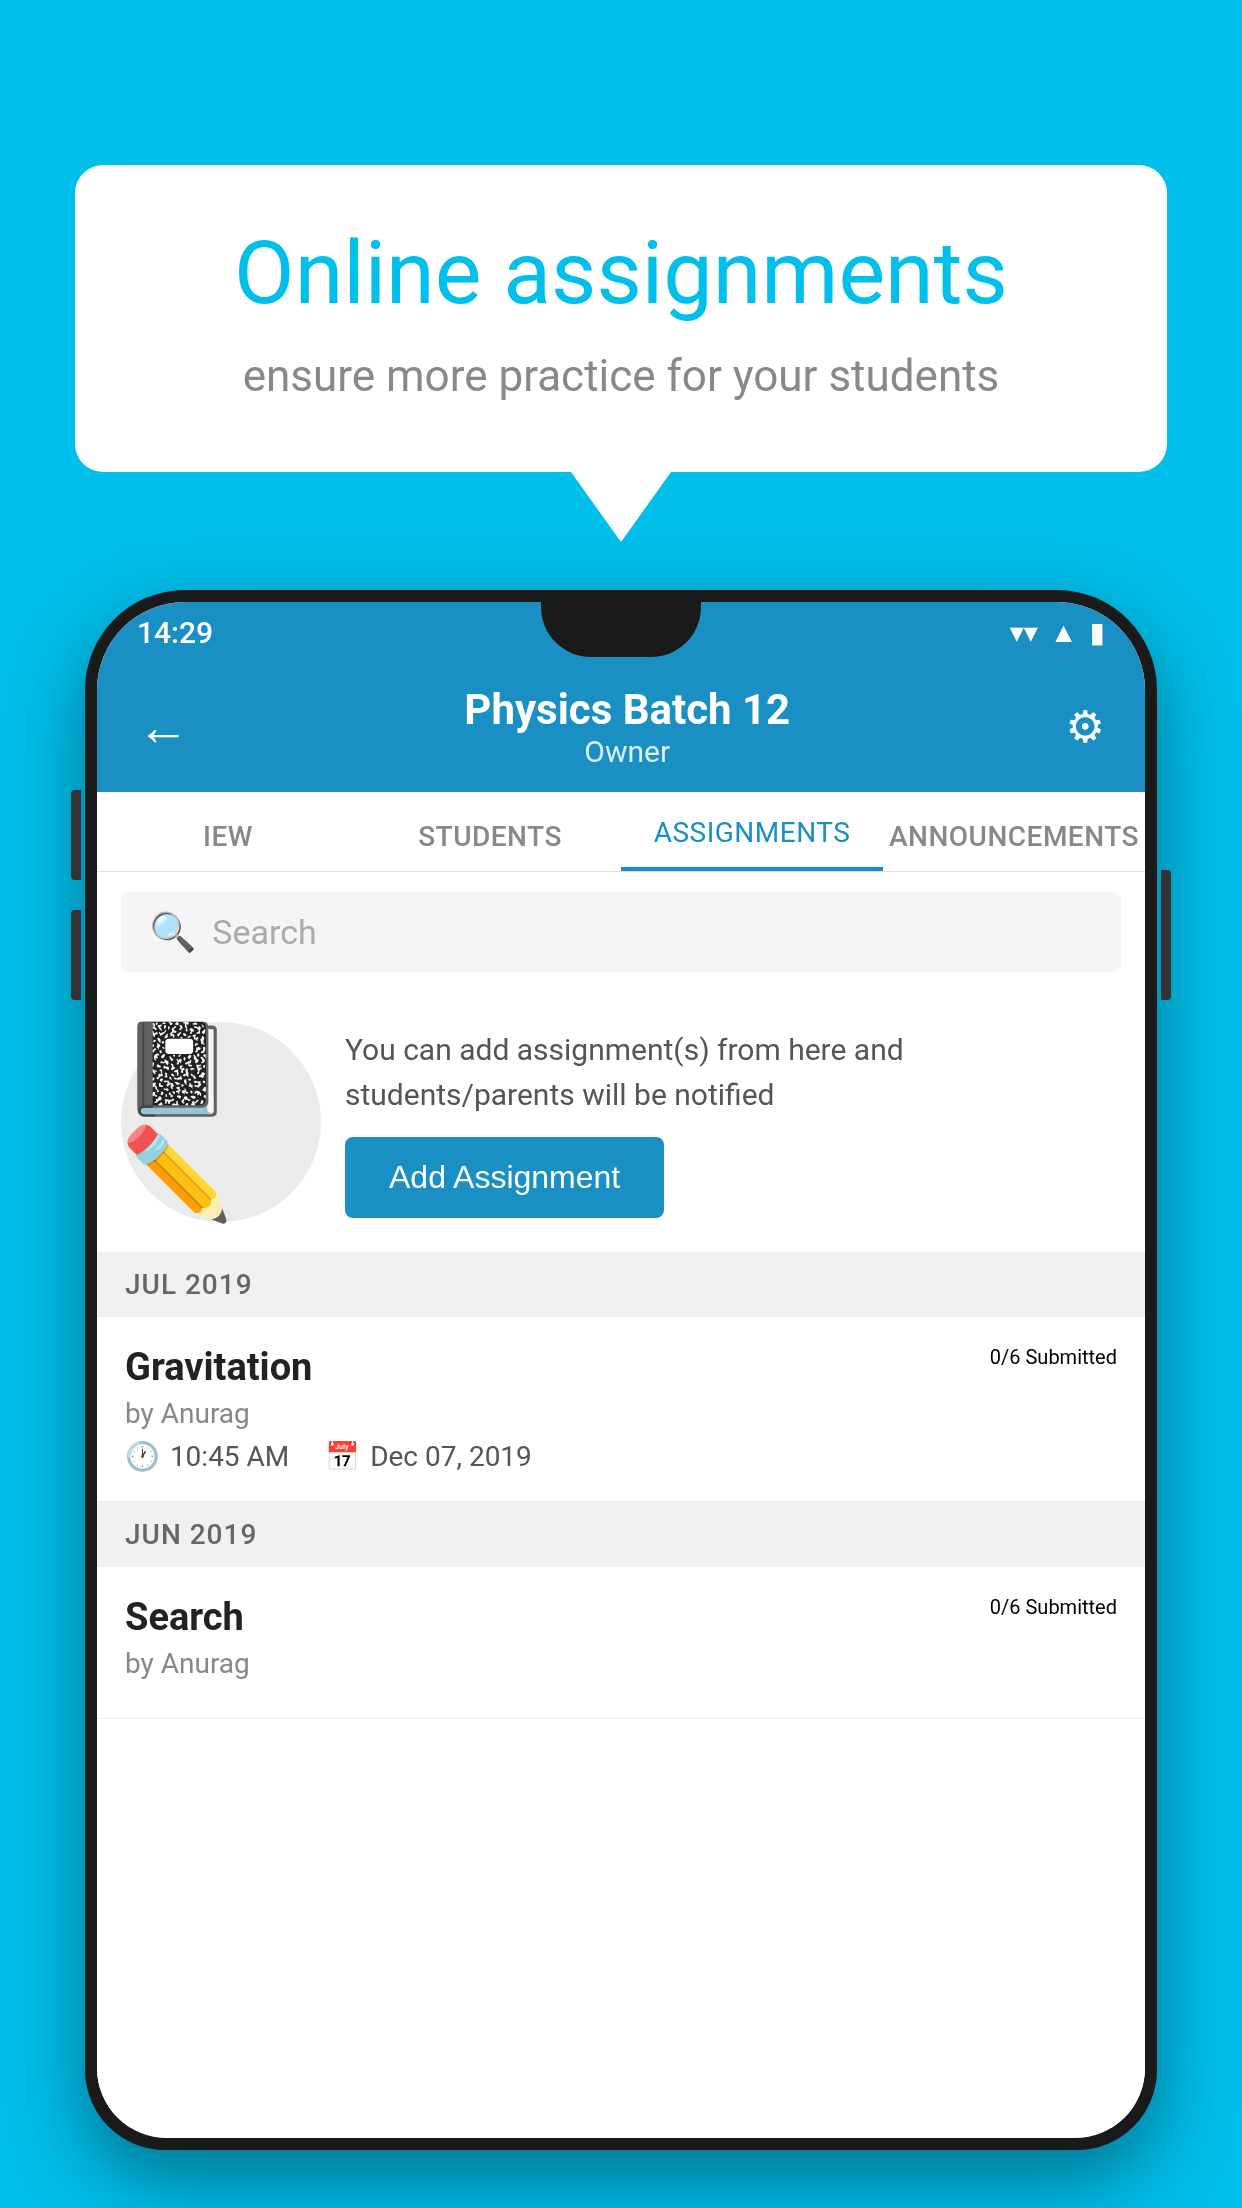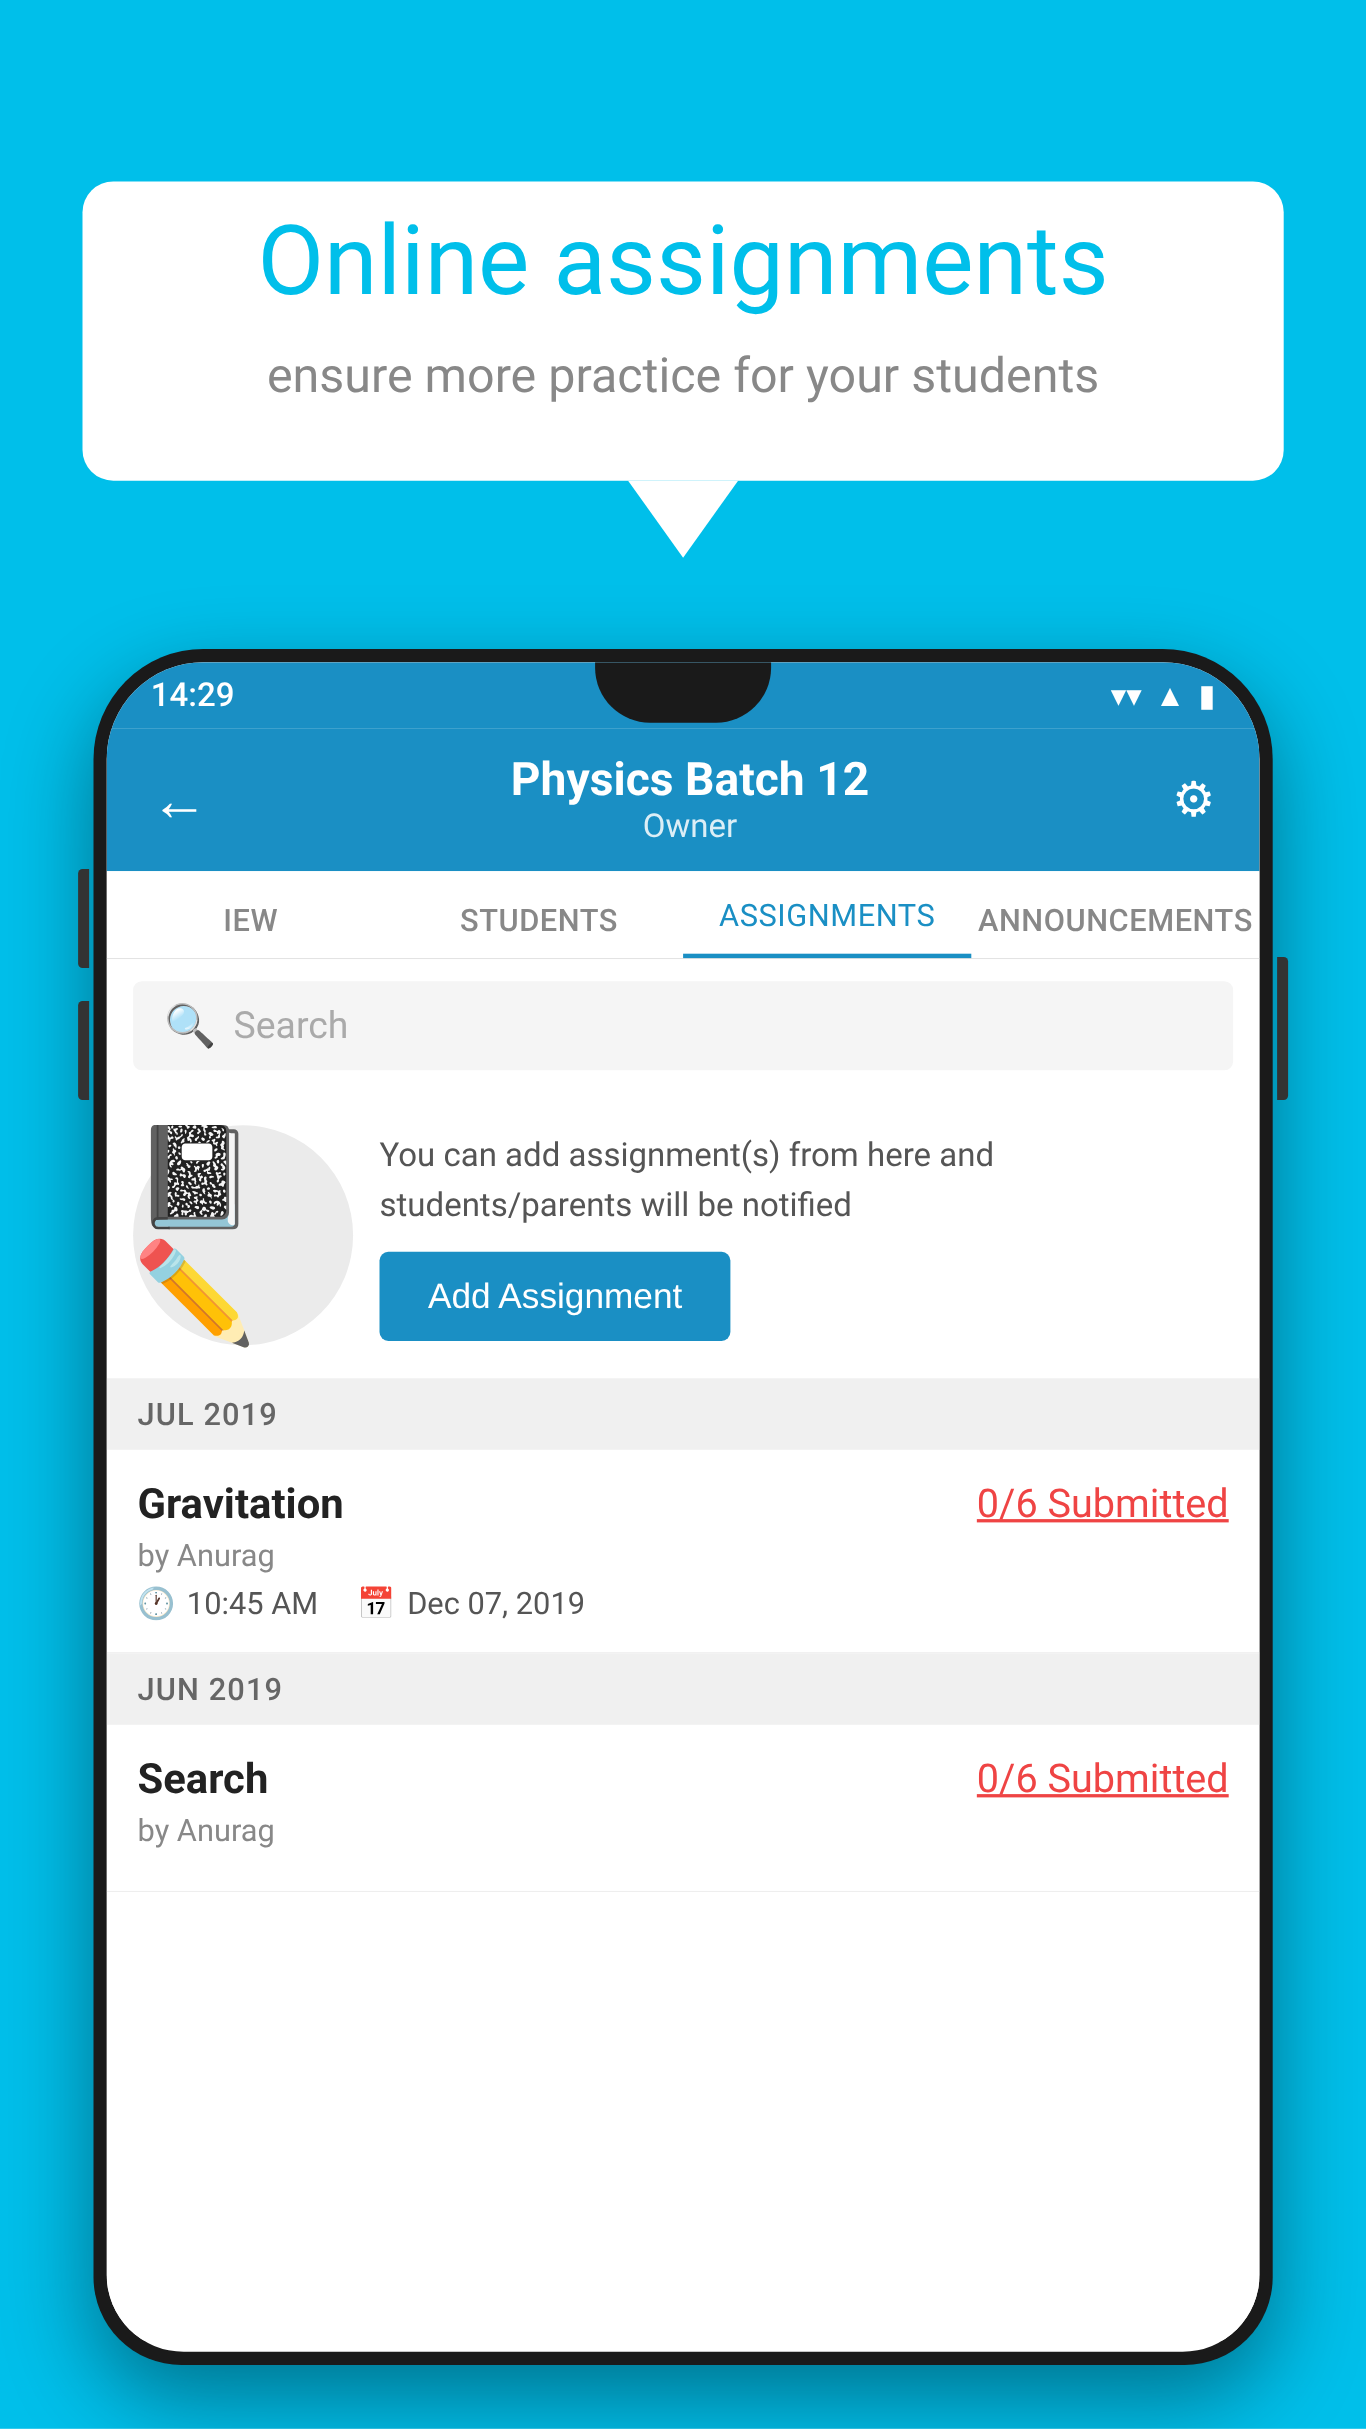--- a/index.html
+++ b/index.html
@@ -20,21 +20,21 @@
       left: 75px;
       right: 75px;
       display: flex;
       flex-direction: column;
       align-items: center;
     }
 
     .speech-bubble {
       background: white;
       border-radius: 28px;
-      padding: 25px 80px 70px 80px;
+      padding: 60px 80px 70px 80px;
       width: 100%;
       text-align: center;
       position: relative;
     }
 
     .speech-bubble-title {
       color: #00BFEA;
       font-size: 88px;
       font-weight: 400;
       line-height: 1.1;
@@ -290,23 +290,22 @@
       margin-bottom: 8px;
     }
 
     .assignment-name {
       font-size: 38px;
       font-weight: 700;
       color: #222;
     }
 
     .assignment-submitted {
-      font-size: 36px;
-      color: #ef4444;
-      text-decoration: underline;
+      font-size: 20px;
+      color: #000000;
     }
 
     .assignment-author {
       color: #888;
       font-size: 28px;
       margin-bottom: 10px;
     }
 
     .assignment-meta {
       display: flex;

